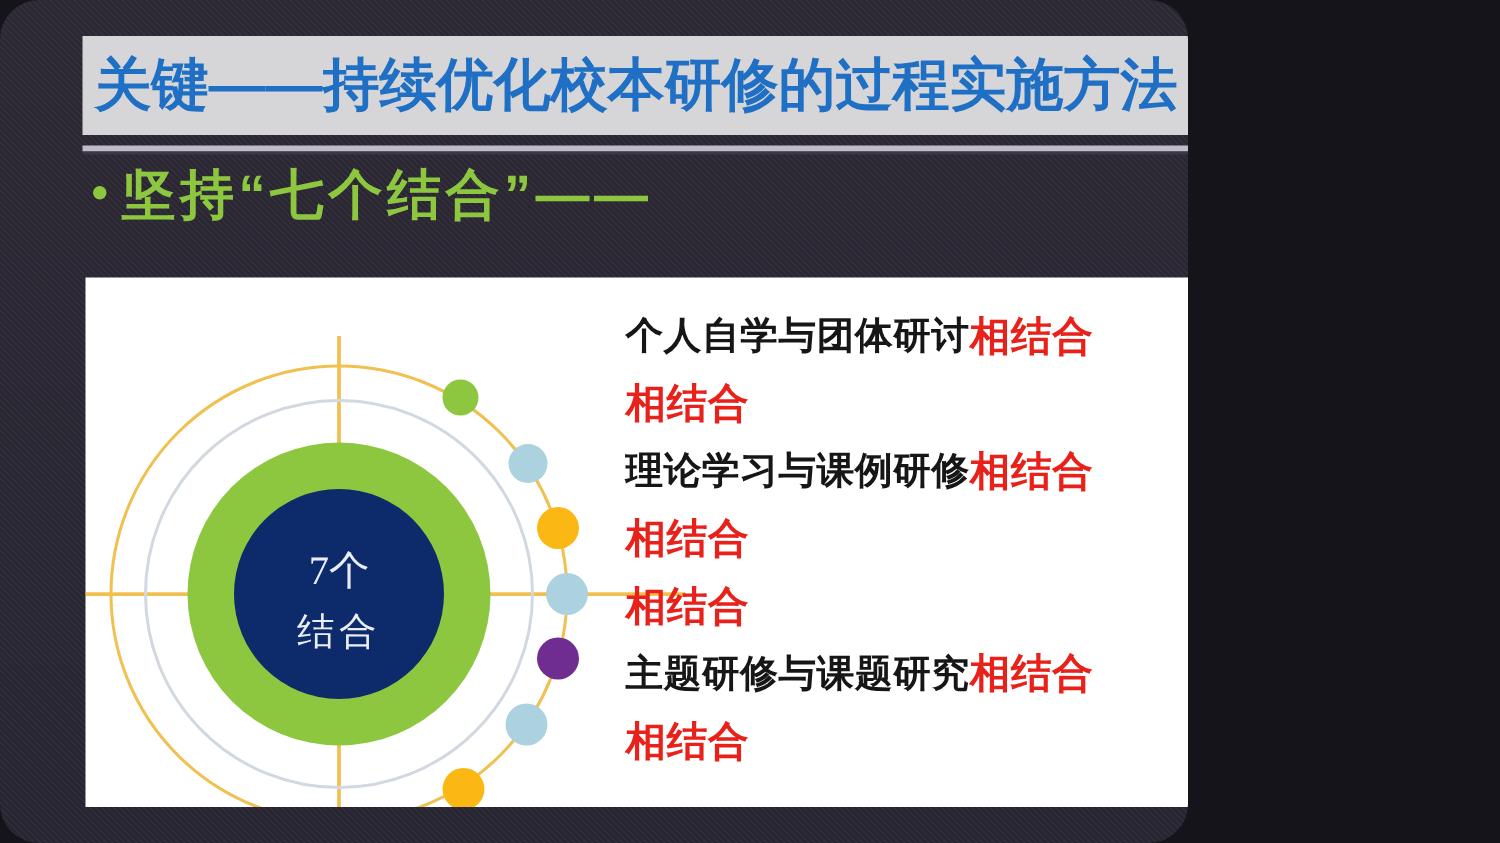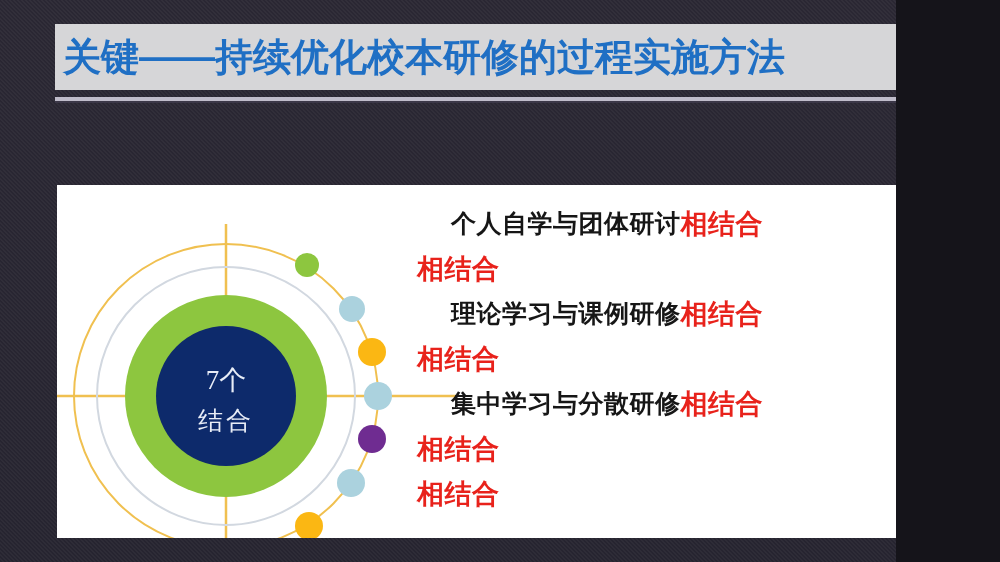--- a/index.html
+++ b/index.html
@@ -3,29 +3,30 @@
 <meta charset="utf-8">
 <title>Slide</title>
 <style>
   html, body {
     margin: 0;
     padding: 0;
     background: #15141a;
   }
   .slide {
     position: relative;
-    width: 896px;
+    width: 792px;
     height: 562px;
     overflow: hidden;
     background-color: #2a2733;
     background-image:
       linear-gradient(45deg, rgba(255,255,255,0.035) 25%, transparent 25%, transparent 50%, rgba(255,255,255,0.035) 50%, rgba(255,255,255,0.035) 75%, transparent 75%, transparent),
       linear-gradient(#2a2733, #262430);
     background-size: 4px 4px, 100% 100%;
     font-family: "Liberation Sans", "DejaVu Sans", sans-serif;
+    border-radius: 26px;
   }
 
   
   .title-box {
     position: absolute;
     left: 55px;
     top: 24px;
     width: 876px;
     height: 66px;
     background: #d6d6d8;
@@ -122,41 +123,44 @@
     display: flex;
     align-items: center;
     justify-content: flex-start;
     white-space: nowrap;
   }
   .li-main {
     font-size: 25px;
     font-weight: bold;
     color: #161616;
     letter-spacing: 0.5px;
-    margin-left: 34px;
   }
   .li-accent {
     font-size: 27px;
     font-weight: bold;
     color: #e8221b;
     letter-spacing: 0.5px;
     text-align: right;
   }
 </style>
 </head>
 <body>
 
 <div class="slide">
 
   <div class="title-box">
     <span class="title-text">关键——持续优化校本研修的过程实施方法</span>
   </div>
   <div class="title-rule-outer"></div>
   <div class="title-rule-inner"></div>
 
+  <div class="subtitle">
+    <span class="subtitle-bullet"></span>
+    <span class="subtitle-text">坚持“七个结合”——</span>
+  </div>
 
   <div class="panel">
 
     <div class="diagram">
       <svg width="400" height="353" viewBox="0 0 400 353" xmlns="http://www.w3.org/2000/svg">
 
         <line x1="0" y1="172" x2="400" y2="172" stroke="#f0c050" stroke-width="2.5"></line>
         <line x1="169" y1="0" x2="169" y2="353" stroke="#f0c050" stroke-width="2.5"></line>
 
         <circle cx="169" cy="172" r="152" fill="none" stroke="#f0c050" stroke-width="2"></circle>
@@ -194,25 +198,25 @@
       <div class="list-item">
         <span class="li-main">理论学习与课例研修</span>
         <span class="li-accent">相结合</span>
       </div>
 
       <div class="list-item">
         <span class="li-accent">相结合</span>
       </div>
 
       <div class="list-item">
-        <span class="li-main">集中学习与分散研修</span>
-        <span class="li-accent">相结合</span>
-      </div>
-
-      <div class="list-item">
+        <span class="li-accent">相结合</span>
+      </div>
+
+      <div class="list-item">
+        <span class="li-main">主题研修与课题研究</span>
         <span class="li-accent">相结合</span>
       </div>
 
       <div class="list-item">
         <span class="li-accent">相结合</span>
       </div>
 
     </div>
   </div>
 </div>

